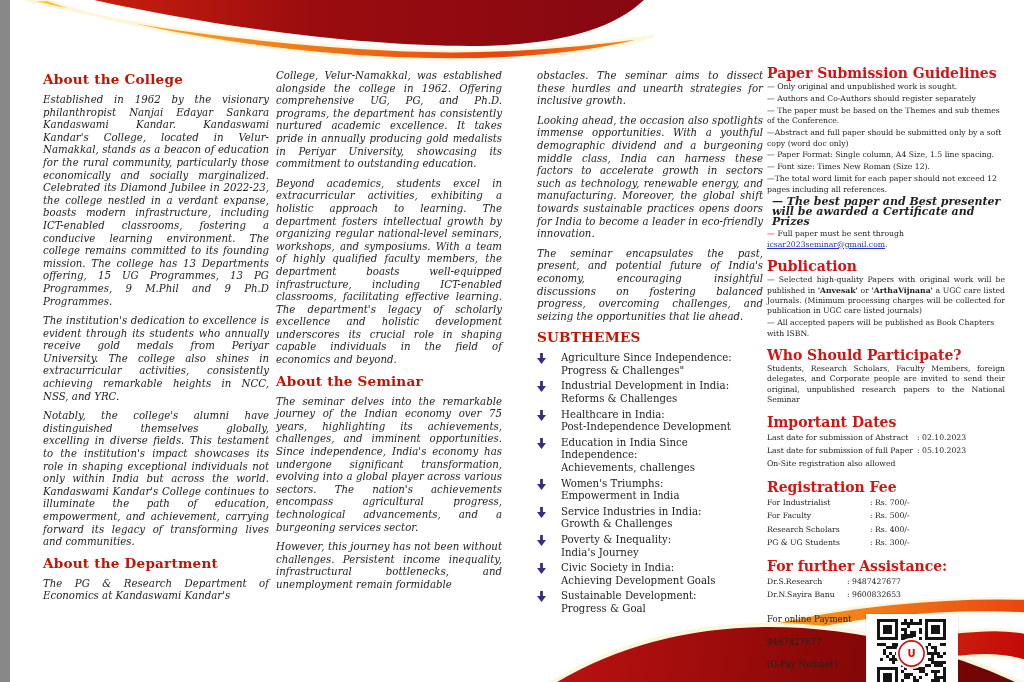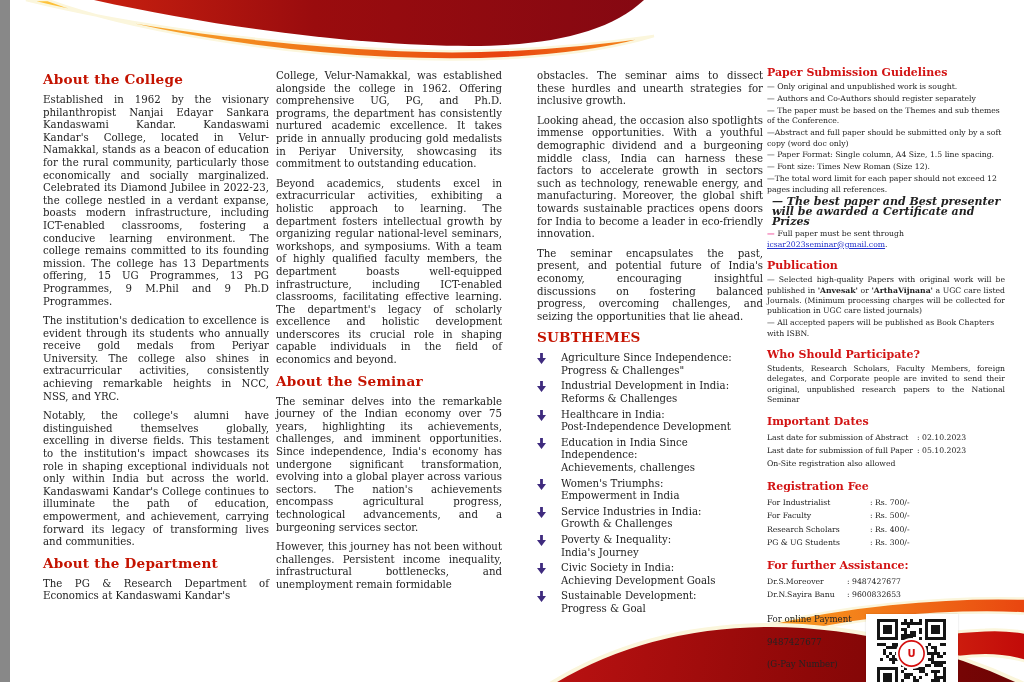--- a/index.html
+++ b/index.html
@@ -6,38 +6,38 @@
   .page {
     position:relative; width:1024px; height:682px;
     background:#ffffff; overflow:hidden;
     font-family:"DejaVu Serif", serif; color:#222;margin-left:10px;
   }
   svg.deco { position:absolute; display:block; pointer-events:none; }
   .deco-top { top:0; left:0; }
   .deco-bottom { bottom:0; left:0; }
 
   .col { position:absolute; text-align:justify; font-size:10.2px; line-height:12.6px; color:#232323; }
-  .col p { margin:0 0 7px 0; }
+  .col p { margin:0 0 7px 0;font-style:italic; }
   .col1 { left:33px;  top:72px; width:226px; }
   .col2 { left:266px; top:70px; width:226px; }
   .col3 { left:527px; top:70px; width:226px; }
   .col4 { left:757px; top:68px; width:238px; font-size:7.7px; line-height:10.4px; text-align:left; }
 
   .h-red { color:#C41300; font-weight:bold; font-size:13.6px; line-height:15px; margin:7px 0 7px 0; letter-spacing:0.2px; }
   .col .h-red:first-child { margin-top:0; }
 
   
   .sub-list { margin-top:2px; }
   .sub-item { display:flex; gap:15px; margin-bottom:3px; }
   .sub-arrow { flex:none; padding-top:1px; }
   .sub-text { flex:1; text-align:left; }
   .sub-text .t2 { }
 
   
-  .col4 .h4 { color:#D21414; font-weight:bold; font-size:11px; line-height:10px; margin:11px 0 4px 0; }
+  .col4 .h4 { color:#D21414; font-weight:bold; font-size:14px; line-height:10px; margin:11px 0 4px 0; }
   .col4 .h4.first { margin-top:0; }
   .g-item { margin:0 0 1.5px 0; }
   .g-best { font-weight:bold; font-style:italic; padding-left:5px; font-size:11px; }
   .pink { color:#F0549E; }
   .email-link { color:#2230C8; text-decoration:underline; }
   .bold { font-weight:bold; }
   .just { text-align:justify; }
   .row { display:flex; line-height:13.4px; }
   .row .k { flex:none; }
   .dates .k { width:150px; }
@@ -255,21 +255,21 @@
         </div>
       <div class="row">
           <span class="k">PG &amp; UG Students</span>
           <span class="v">: Rs. 300/-</span>
         </div>
     </div>
 
     <div class="h4">For further Assistance:</div>
     <div class="asst">
       <div class="row">
-          <span class="k">Dr.S.Moreover</span>
+          <span class="k">Dr.S.Research</span>
           <span class="v">: 9487427677</span>
         </div>
       <div class="row">
           <span class="k">Dr.N.Sayira Banu</span>
           <span class="v">: 9600832653</span>
         </div>
     </div>
 
     <div class="payment">
       <div class="pay-text">

